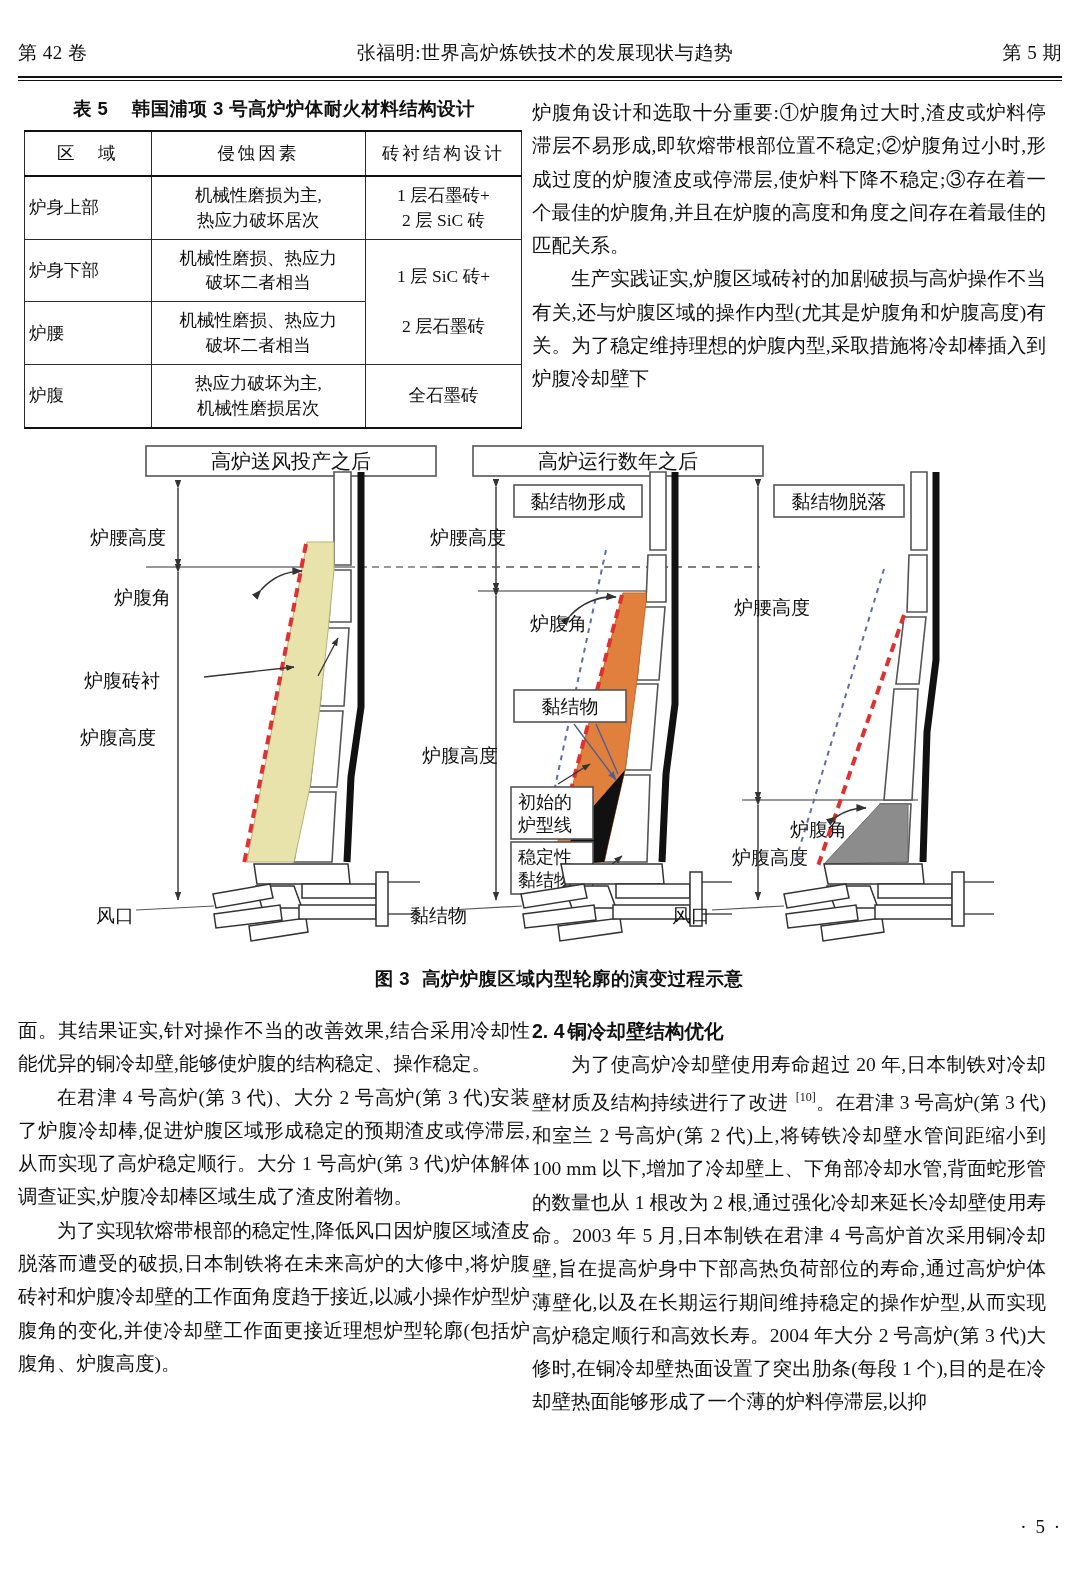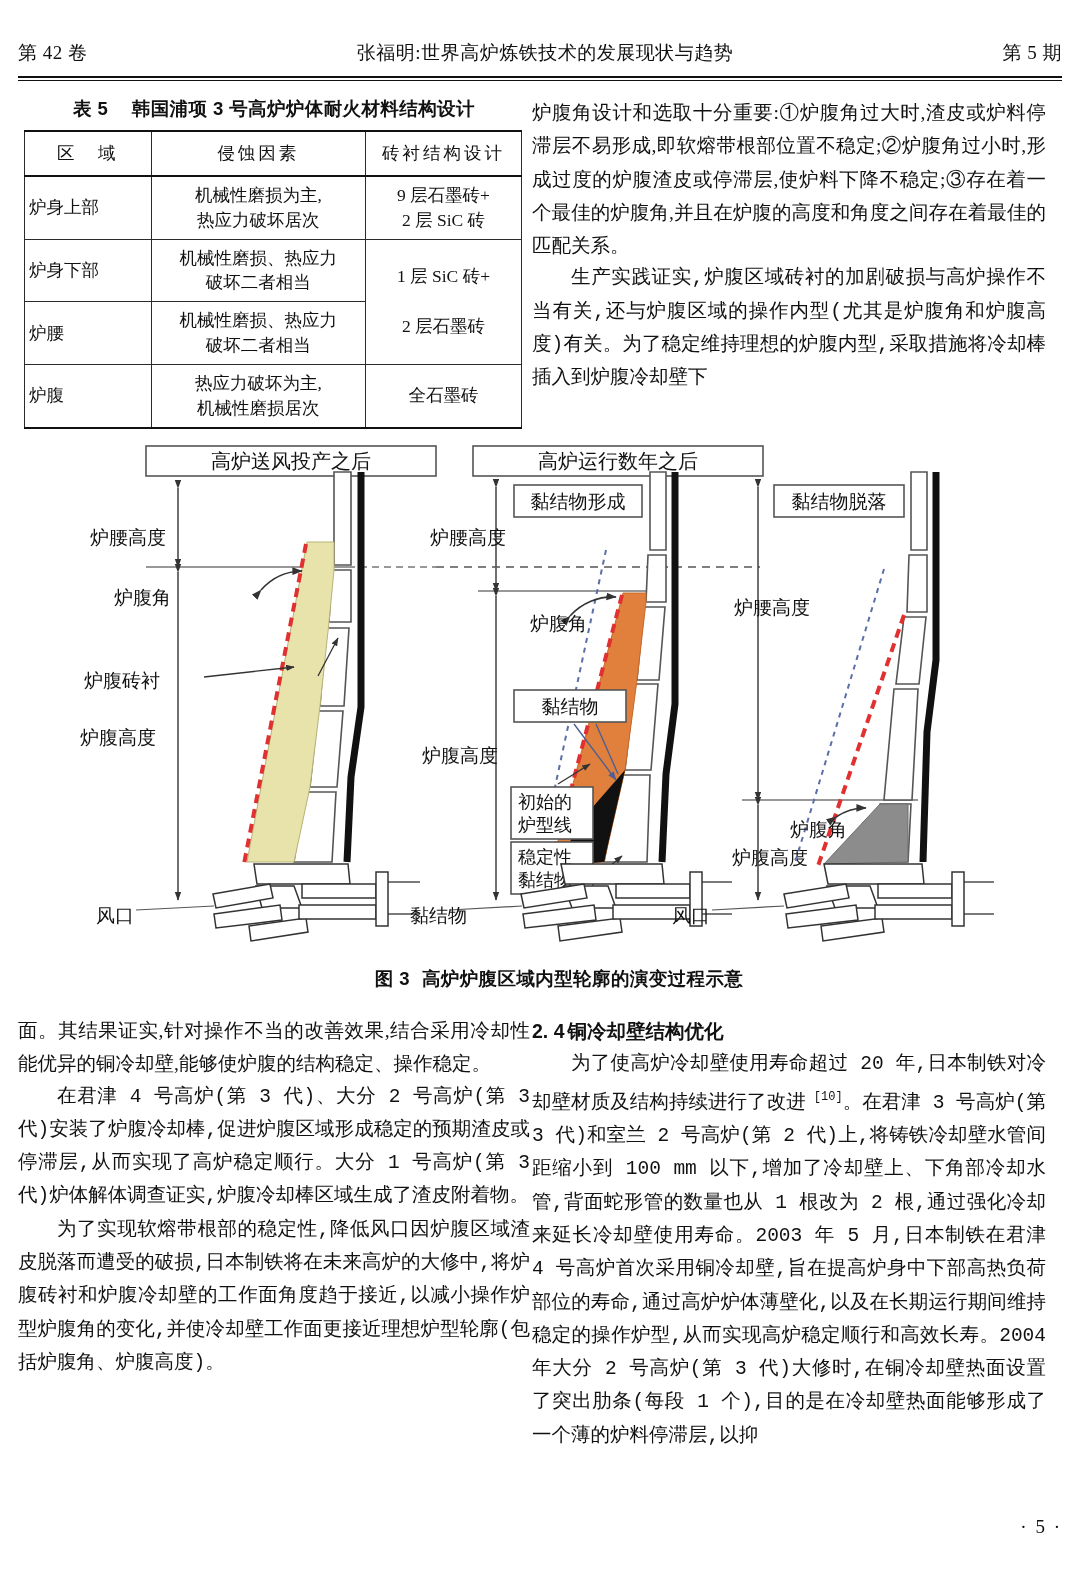--- a/index.html
+++ b/index.html
@@ -49,21 +49,21 @@
   table.t5 .c2{width:218px;}
   table.t5 .c3{width:156px;}
   table.t5 tr:last-child td{border-bottom:2px solid #111;}
 
   
   p.body{
     margin:0;font-size:19.5px;line-height:33.3px;
     text-align:justify;text-justify:inter-ideograph;
     letter-spacing:0px;
   }
-  p.body.ind{text-indent:2em;font-family:Liberation Mono, monospace;}
+  p.body.ind{text-indent:2em;}
   .sec-h{
     font-family:"Liberation Sans","DejaVu Sans",sans-serif;
     font-weight:bold;font-size:19.5px;line-height:34px;margin:0 0 0 0;
   }
   .sec-h .num{margin-right:3px;}
   sup{font-size:12px;vertical-align:super;padding-left:8px;}
 
   
   .figure{position:absolute;left:18px;top:432px;width:1044px;height:560px;}
   .fig-cap{
@@ -106,21 +106,21 @@
         </tr>
       </thead>
       <tbody>
         <tr>
           <td class="c1 lft">炉身上部</td>
           <td class="c2">
             <span>机械性磨损为主,</span><br>
             <span>热应力破坏居次</span>
           </td>
           <td class="c3">
-            <span>9 层石墨砖+</span><br>
+            <span>1 层石墨砖+</span><br>
             <span>2 层 SiC 砖</span>
           </td>
         </tr>
         <tr>
           <td class="c1 lft">炉身下部</td>
           <td class="c2">
             <span>机械性磨损、热应力</span><br>
             <span>破坏二者相当</span>
           </td>
           <td class="c3" rowspan="2">

